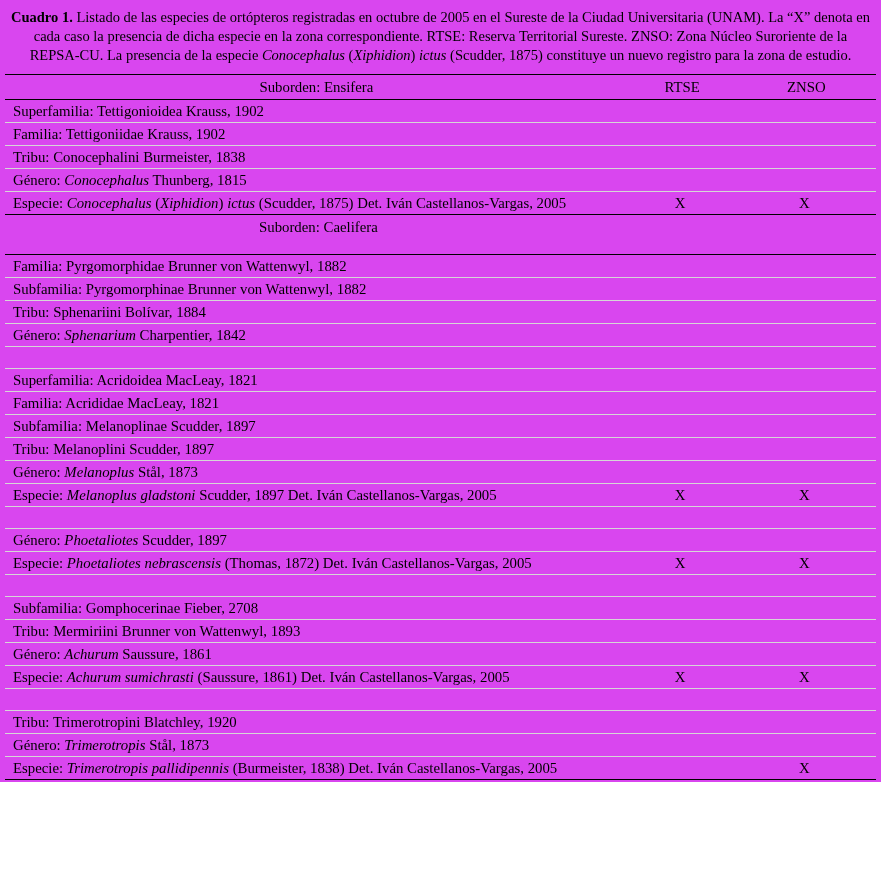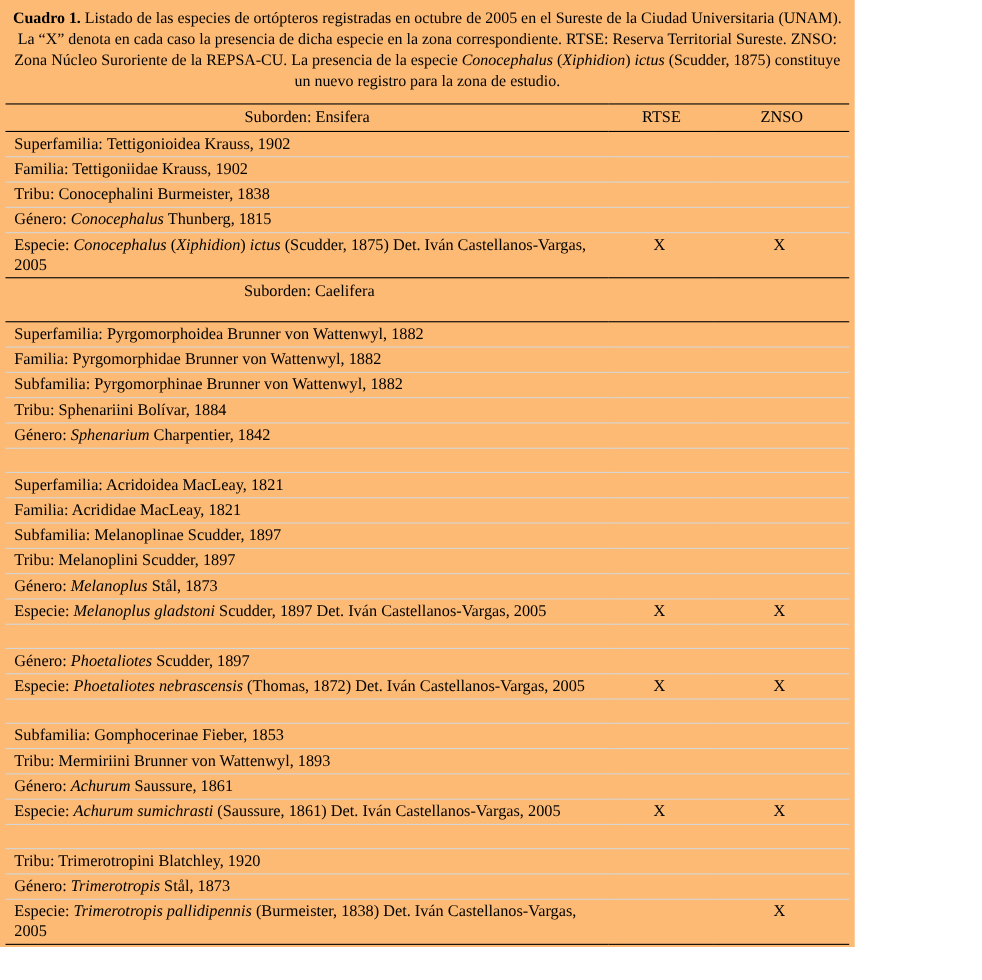--- a/index.html
+++ b/index.html
@@ -3,22 +3,22 @@
   <meta charset="utf-8">
   <style>
     html, body {
       margin: 0;
       padding: 0;
       background: #ffffff;
       color: #000000;
       font-family: "Liberation Serif", "DejaVu Serif", serif;
     }
     .page {
-      width: 777px;
-      background: #fdba74;
+      width: 881px;
+      background: #d946ef;
       box-sizing: border-box;
       padding: 6px 5px 2px 5px;
     }
     .caption {
       text-align: center;
       font-size: 14.5px;
       line-height: 1.32;
       padding: 2px 6px 9px 6px;
     }
     .bd { font-weight: bold; }
@@ -98,25 +98,20 @@
       <td class="taxon"><span>Especie: </span><span class="it">Conocephalus</span><span> (</span><span class="it">Xiphidion</span><span>) </span><span class="it">ictus</span><span> (Scudder, 1875) Det. Iván Castellanos-Vargas, 2005</span></td>
       <td class="cx">X</td>
       <td class="cx">X</td>
     </tr>
         <tr class="section rule">
       <td class="taxon">Suborden: Caelifera</td>
       <td class="cx"></td>
       <td class="cx"></td>
     </tr>
         <tr>
-      <td class="taxon"><span>Superfamilia: Pyrgomorphoidea Brunner von Wattenwyl, 1882</span></td>
-      <td class="cx"></td>
-      <td class="cx"></td>
-    </tr>
-        <tr>
       <td class="taxon"><span>Familia: Pyrgomorphidae Brunner von Wattenwyl, 1882</span></td>
       <td class="cx"></td>
       <td class="cx"></td>
     </tr>
         <tr>
       <td class="taxon"><span>Subfamilia: Pyrgomorphinae Brunner von Wattenwyl, 1882</span></td>
       <td class="cx"></td>
       <td class="cx"></td>
     </tr>
         <tr>
@@ -178,21 +173,21 @@
       <td class="taxon"><span>Especie: </span><span class="it">Phoetaliotes nebrascensis</span><span> (Thomas, 1872) Det. Iván Castellanos-Vargas, 2005</span></td>
       <td class="cx">X</td>
       <td class="cx">X</td>
     </tr>
         <tr class="blank">
       <td class="taxon"></td>
       <td class="cx"></td>
       <td class="cx"></td>
     </tr>
         <tr>
-      <td class="taxon"><span>Subfamilia: Gomphocerinae Fieber, 1853</span></td>
+      <td class="taxon"><span>Subfamilia: Gomphocerinae Fieber, 2708</span></td>
       <td class="cx"></td>
       <td class="cx"></td>
     </tr>
         <tr>
       <td class="taxon"><span>Tribu: Mermiriini Brunner von Wattenwyl, 1893</span></td>
       <td class="cx"></td>
       <td class="cx"></td>
     </tr>
         <tr>
       <td class="taxon"><span>Género: </span><span class="it">Achurum</span><span> Saussure, 1861</span></td>

